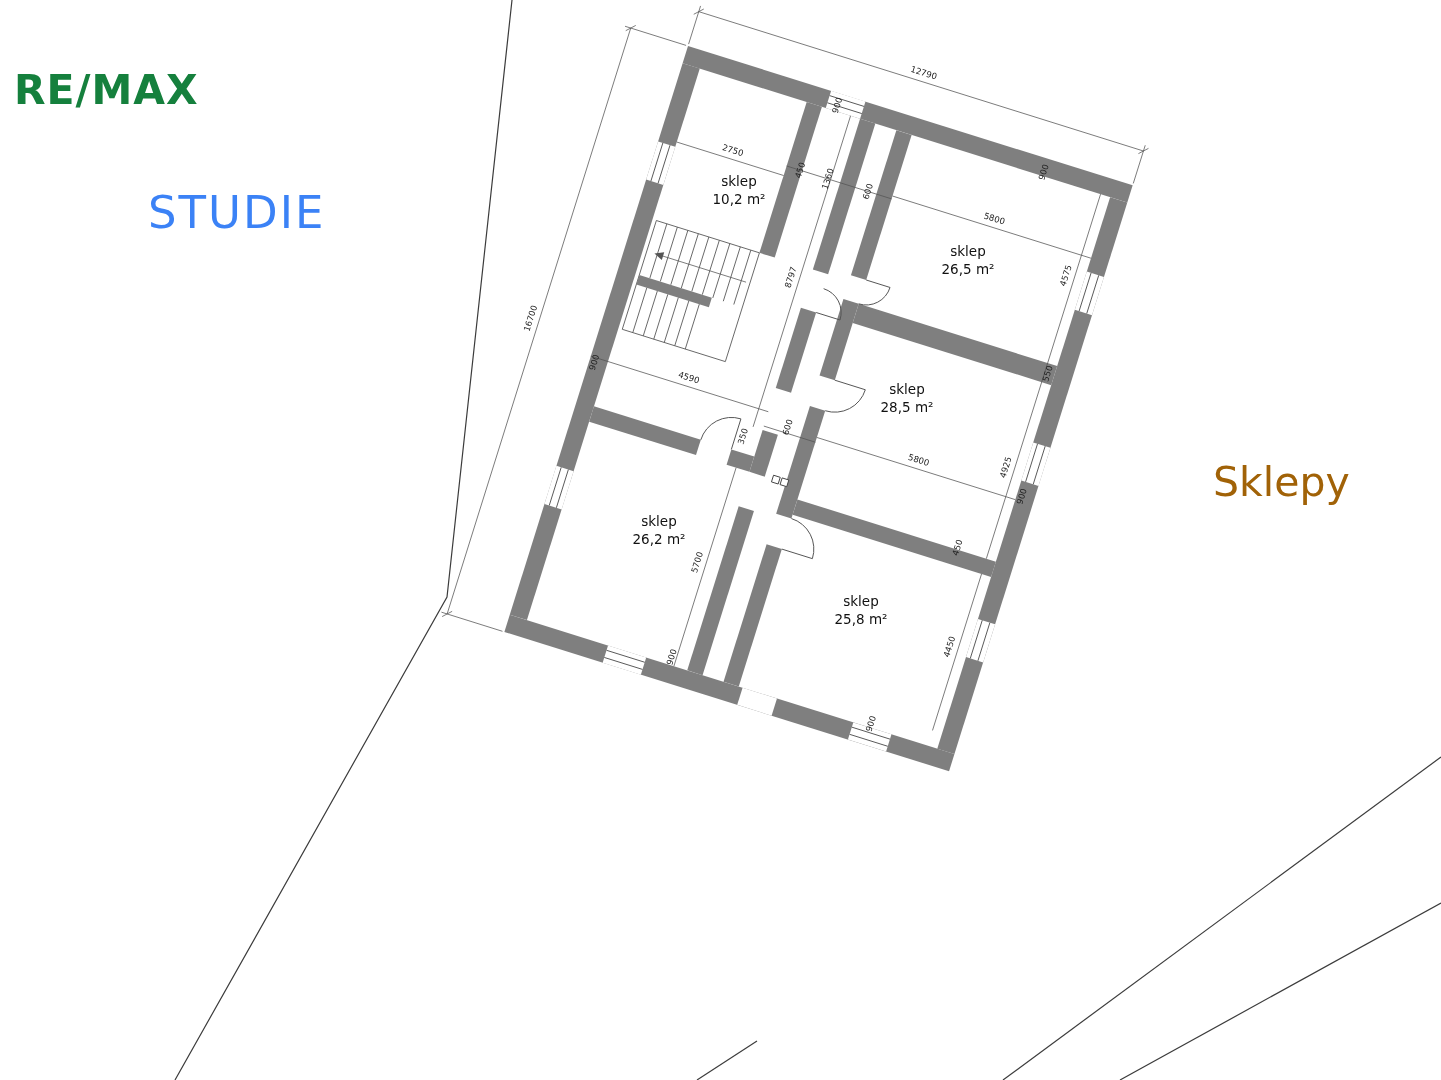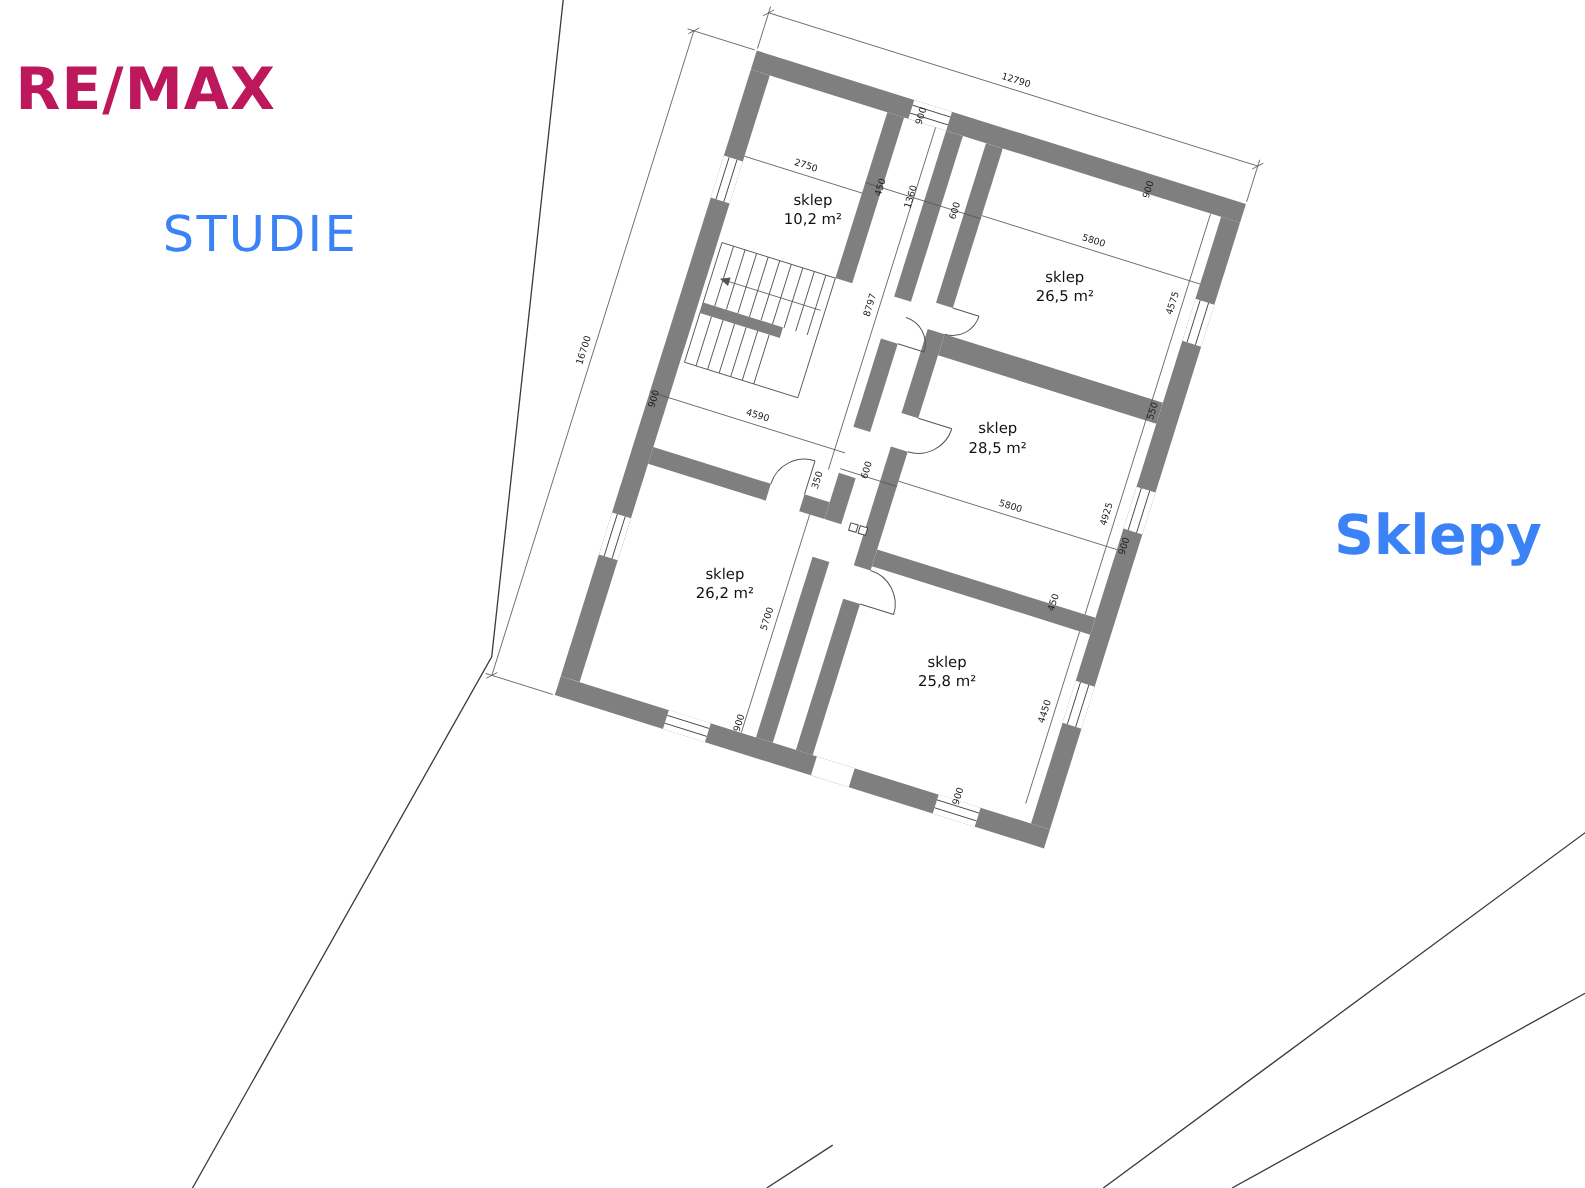--- a/index.html
+++ b/index.html
@@ -1,24 +1,24 @@
 <!DOCTYPE html>
 <html><head>
 <meta charset="utf-8">
 <style>
   html,body{margin:0;padding:0;background:#ffffff;}
   #stage{position:relative;width:1441px;height:1080px;background:#ffffff;overflow:hidden;
          font-family:"DejaVu Sans",sans-serif;}
   #drawing{position:absolute;left:0;top:0;}
-  .brand{position:absolute;left:14px;top:51px;font-size:53px;font-weight:800;
-         color:#be185d;letter-spacing:1px;font-family:"DejaVu Sans",sans-serif;}
+  .brand{position:absolute;left:14px;top:66px;font-size:41px;font-weight:800;
+         color:#15803d;letter-spacing:1px;font-family:"DejaVu Sans",sans-serif;}
   .title-studie{position:absolute;left:148px;top:186px;font-size:45px;font-weight:400;
          color:#3b82f6;letter-spacing:2px;}
-  .title-sklepy{position:absolute;left:1213px;top:458px;font-size:50px;font-weight:700;
-         color:#3b82f6;}
+  .title-sklepy{position:absolute;left:1213px;top:458px;font-size:41px;font-weight:400;
+         color:#a16207;}
   text{font-family:"DejaVu Sans",sans-serif;}
   .dimtxt{font-size:8.5px;fill:#222;}
   .roomname{font-size:13.5px;fill:#111;}
   .roomarea{font-size:13.5px;fill:#111;}
 </style>
 </head>
 <body>
 
 <div id="stage">
 

